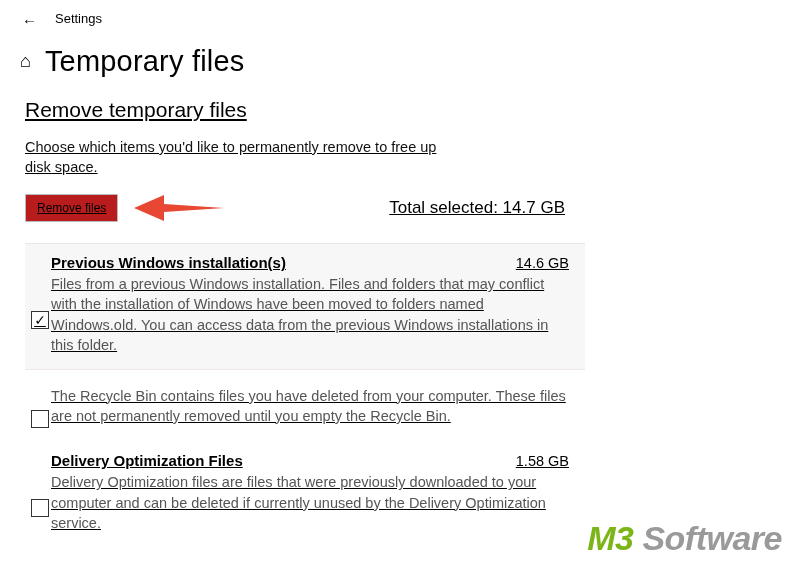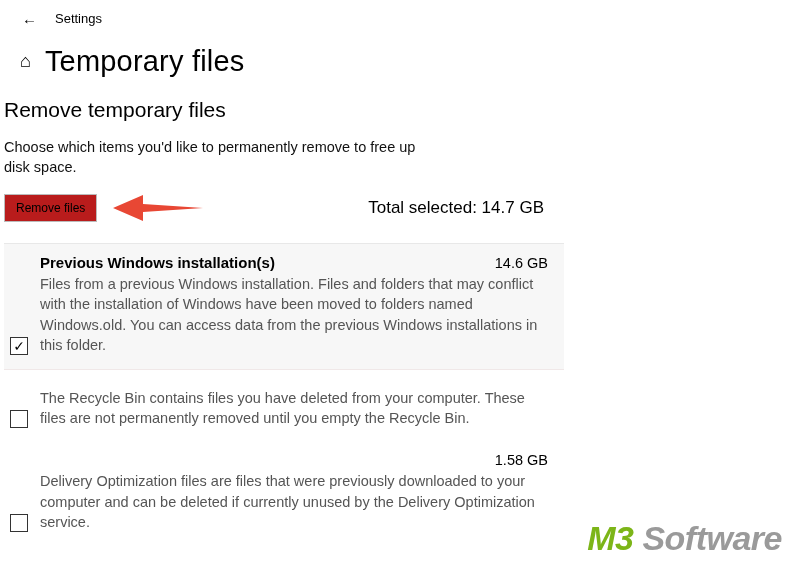--- a/index.html
+++ b/index.html
@@ -21,44 +21,43 @@
     }
     .back-arrow { font-size: 15px; cursor: pointer; }
     .header {
       display: flex;
       align-items: center;
       gap: 14px;
       padding: 14px 0 14px 20px;
     }
     .home-icon { font-size: 18px; cursor: pointer; }
     .page-title { font-size: 29px; font-weight: 400; letter-spacing: 0.2px; }
-    .content { padding: 6px 0 0 4px; width: 580px; }
+    .content { padding: 6px 0 0 25px; width: 580px; text-decoration: underline; }
     .section-heading { font-size: 21px; font-weight: 400; margin-bottom: 16px; }
     .description { font-size: 14.5px; color: #111; line-height: 1.35; max-width: 440px; margin-bottom: 14px; }
     .action-row {
       display: flex;
       align-items: center;
       width: 540px;
       margin-bottom: 18px;
     }
     .remove-btn {
       background: #b91c1c;
       border: 1px solid #bbb;
       font-size: 12px;
       padding: 6px 11px;
       cursor: pointer;
       font-family: inherit;
     }
     .arrow-annot { margin-left: 16px; display: flex; align-items: center; }
     .total-selected { margin-left: auto; font-size: 17px; }
     .item {
       display: flex;
-      align-items: flex-end;
+      align-items: center;
       padding: 10px 12px 14px 4px;
-      gap: 10px;
       width: 560px;
     }
     .item.highlighted {
       background: #f7f7f7;
       border-top: 1px solid #e8e8e8;
       border-bottom: 1px solid #f0e8e8;
     }
     .checkbox-wrap { width: 22px; padding-top: 30px; display:flex; justify-content:center; }
     .checkbox {
       width: 18px; height: 18px; border: 1.5px solid #333; background:#fff;
@@ -129,20 +128,21 @@
         <div class="item-body">
           <div class="item-desc">The Recycle Bin contains files you have deleted from your computer. These files are not permanently removed until you empty the Recycle Bin.</div>
         </div>
       </div>
       <div class="item">
         <div class="checkbox-wrap">
           <div class="checkbox"></div>
         </div>
         <div class="item-body">
           <div class="item-head">
+            <span class="item-title">Delivery Optimization Files</span>
             <span class="item-size">1.58 GB</span>
           </div>
           <div class="item-desc">Delivery Optimization files are files that were previously downloaded to your computer and can be deleted if currently unused by the Delivery Optimization service.</div>
         </div>
       </div>
     </div>
 </div>
 
 <div class="watermark">
   <span class="m3">M3</span><span> Software</span>

